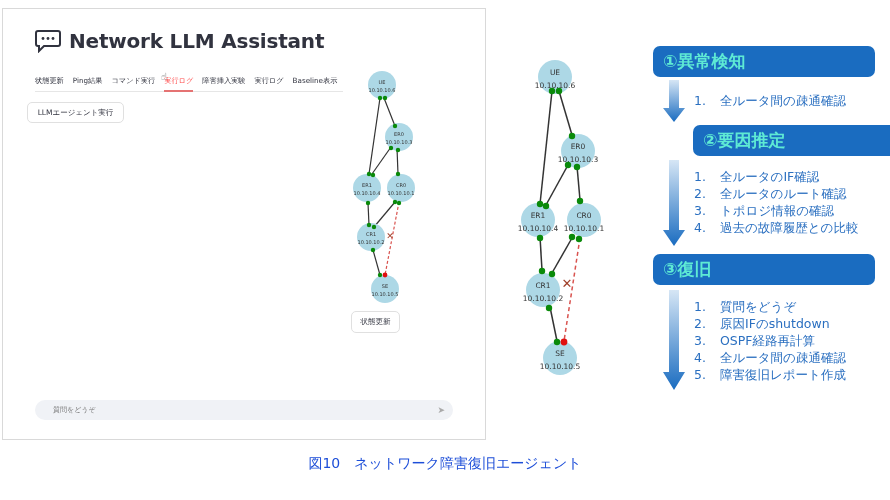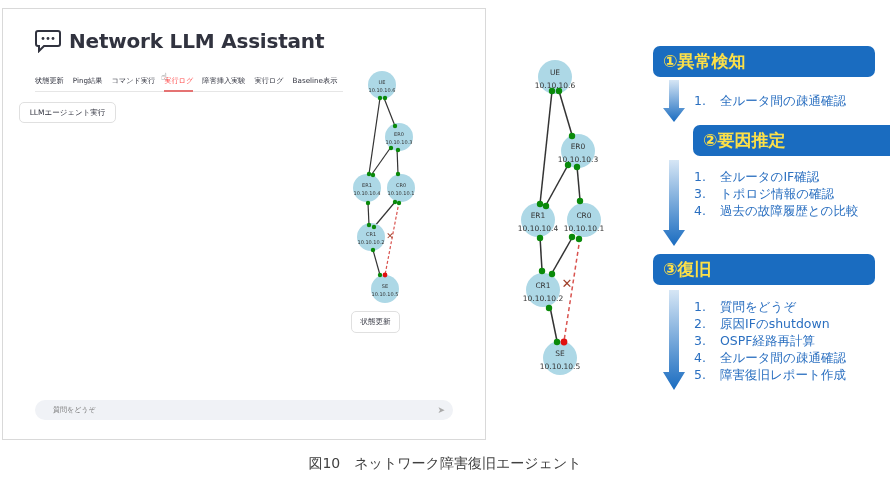--- a/index.html
+++ b/index.html
@@ -15,42 +15,42 @@
 
   .tabs { position:absolute; left:32px; top:62px; width:308px; display:flex; gap:9px;
           border-bottom:1px solid #e6e6e6; height:20px; }
   .tab { font-size:7.2px; color:#31333f; padding-top:5px; white-space:nowrap; cursor:pointer; position:relative; }
   .tab.active { color:#ff4b4b; }
   .tab.active::after { content:""; position:absolute; left:0; right:0; bottom:-1px; height:2px; background:#e57373; }
   .cursor-icon { position:absolute; left:158px; top:62px; font-size:10px; color:#555; }
 
   .btn { position:absolute; border:1px solid #e0e0e0; border-radius:5px; background:#fff;
          font-size:7.5px; color:#31333f; display:flex; align-items:center; justify-content:center; cursor:pointer; }
-  .btn-llm { left:16px; top:93px; width:95px; height:19px; }
+  .btn-llm { left:24px; top:93px; width:95px; height:19px; }
   .btn-status { left:348px; top:302px; width:47px; height:20px; }
 
   .chat-input { position:absolute; left:32px; top:391px; width:418px; height:20px; border-radius:10px;
                 background:#f0f2f6; display:flex; align-items:center; justify-content:space-between; padding:0 8px; box-sizing:border-box; }
   .chat-input input { border:none; background:transparent; font-size:7px; color:#888; outline:none; width:360px;
                       font-family:"DejaVu Sans","Liberation Sans",sans-serif;margin-left:8px; }
   .send-icon { color:#aaa; font-size:9px; }
 
   .topo { position:absolute; }
 
   
   .stage { position:absolute; left:653px; width:222px; height:31px; background:#1a6cc0;
-           border-radius:7px; color:#fde047; font-weight:bold; font-size:17px; display:flex; align-items:center; padding-left:10px; box-sizing:border-box; }
+           border-radius:7px; color:#5eead4; font-weight:bold; font-size:17px; display:flex; align-items:center; padding-left:10px; box-sizing:border-box; }
   .stage1 { top:46px; }
   .stage2 { top:125px;margin-left:40px; }
   .stage3 { top:254px; }
   .arrow { position:absolute; left:663px; width:22px; }
   .steps { position:absolute; left:694px; font-size:12.5px; color:#2a6fc0; line-height:17px; white-space:nowrap; }
   .steps .num { display:inline-block; width:26px; }
 
-  .caption { position:absolute; left:0; width:890px; top:455px; text-align:center; font-size:14px; color:#404040;
+  .caption { position:absolute; left:0; width:890px; top:455px; text-align:center; font-size:14px; color:#1d4ed8;
              font-family:"DejaVu Sans","Liberation Sans",sans-serif; }
 </style>
 </head>
 <body>
 
 <div class="app-frame">
   <div class="app-title">
     <svg class="chat-icon" viewBox="0 0 26 24">
       <path d="M3 2 H23 A2 2 0 0 1 25 4 V15 A2 2 0 0 1 23 17 H9 L4 22 V17 H3 A2 2 0 0 1 1 15 V4 A2 2 0 0 1 3 2 Z" fill="none" stroke="#31333f" stroke-width="2"></path>
       <circle cx="8" cy="9.5" r="1.4" fill="#31333f"></circle>
@@ -208,20 +208,21 @@
   <defs>
       <linearGradient id="g2" x1="0" y1="0" x2="0" y2="1">
         <stop offset="0" stop-color="#d6e6f5"></stop>
         <stop offset="1" stop-color="#1a6cc0"></stop>
       </linearGradient>
     </defs>
   <path d="M6 0 H16 V70 H22 L11 86 L0 70 H6 Z" fill="url(#g2)"></path>
 </svg>
 <div class="steps" style="top:168px;">
   <div><span class="num">1.</span><span>全ルータのIF確認</span></div>
+  <div><span class="num">2.</span><span>全ルータのルート確認</span></div>
   <div><span class="num">3.</span><span>トポロジ情報の確認</span></div>
   <div><span class="num">4.</span><span>過去の故障履歴との比較</span></div>
 </div>
 
 <div class="stage stage3">③復旧</div>
 <svg class="arrow" style="top:290px; height:100px;" viewBox="0 0 22 100">
   <defs>
       <linearGradient id="g3" x1="0" y1="0" x2="0" y2="1">
         <stop offset="0" stop-color="#d6e6f5"></stop>
         <stop offset="1" stop-color="#1a6cc0"></stop>

